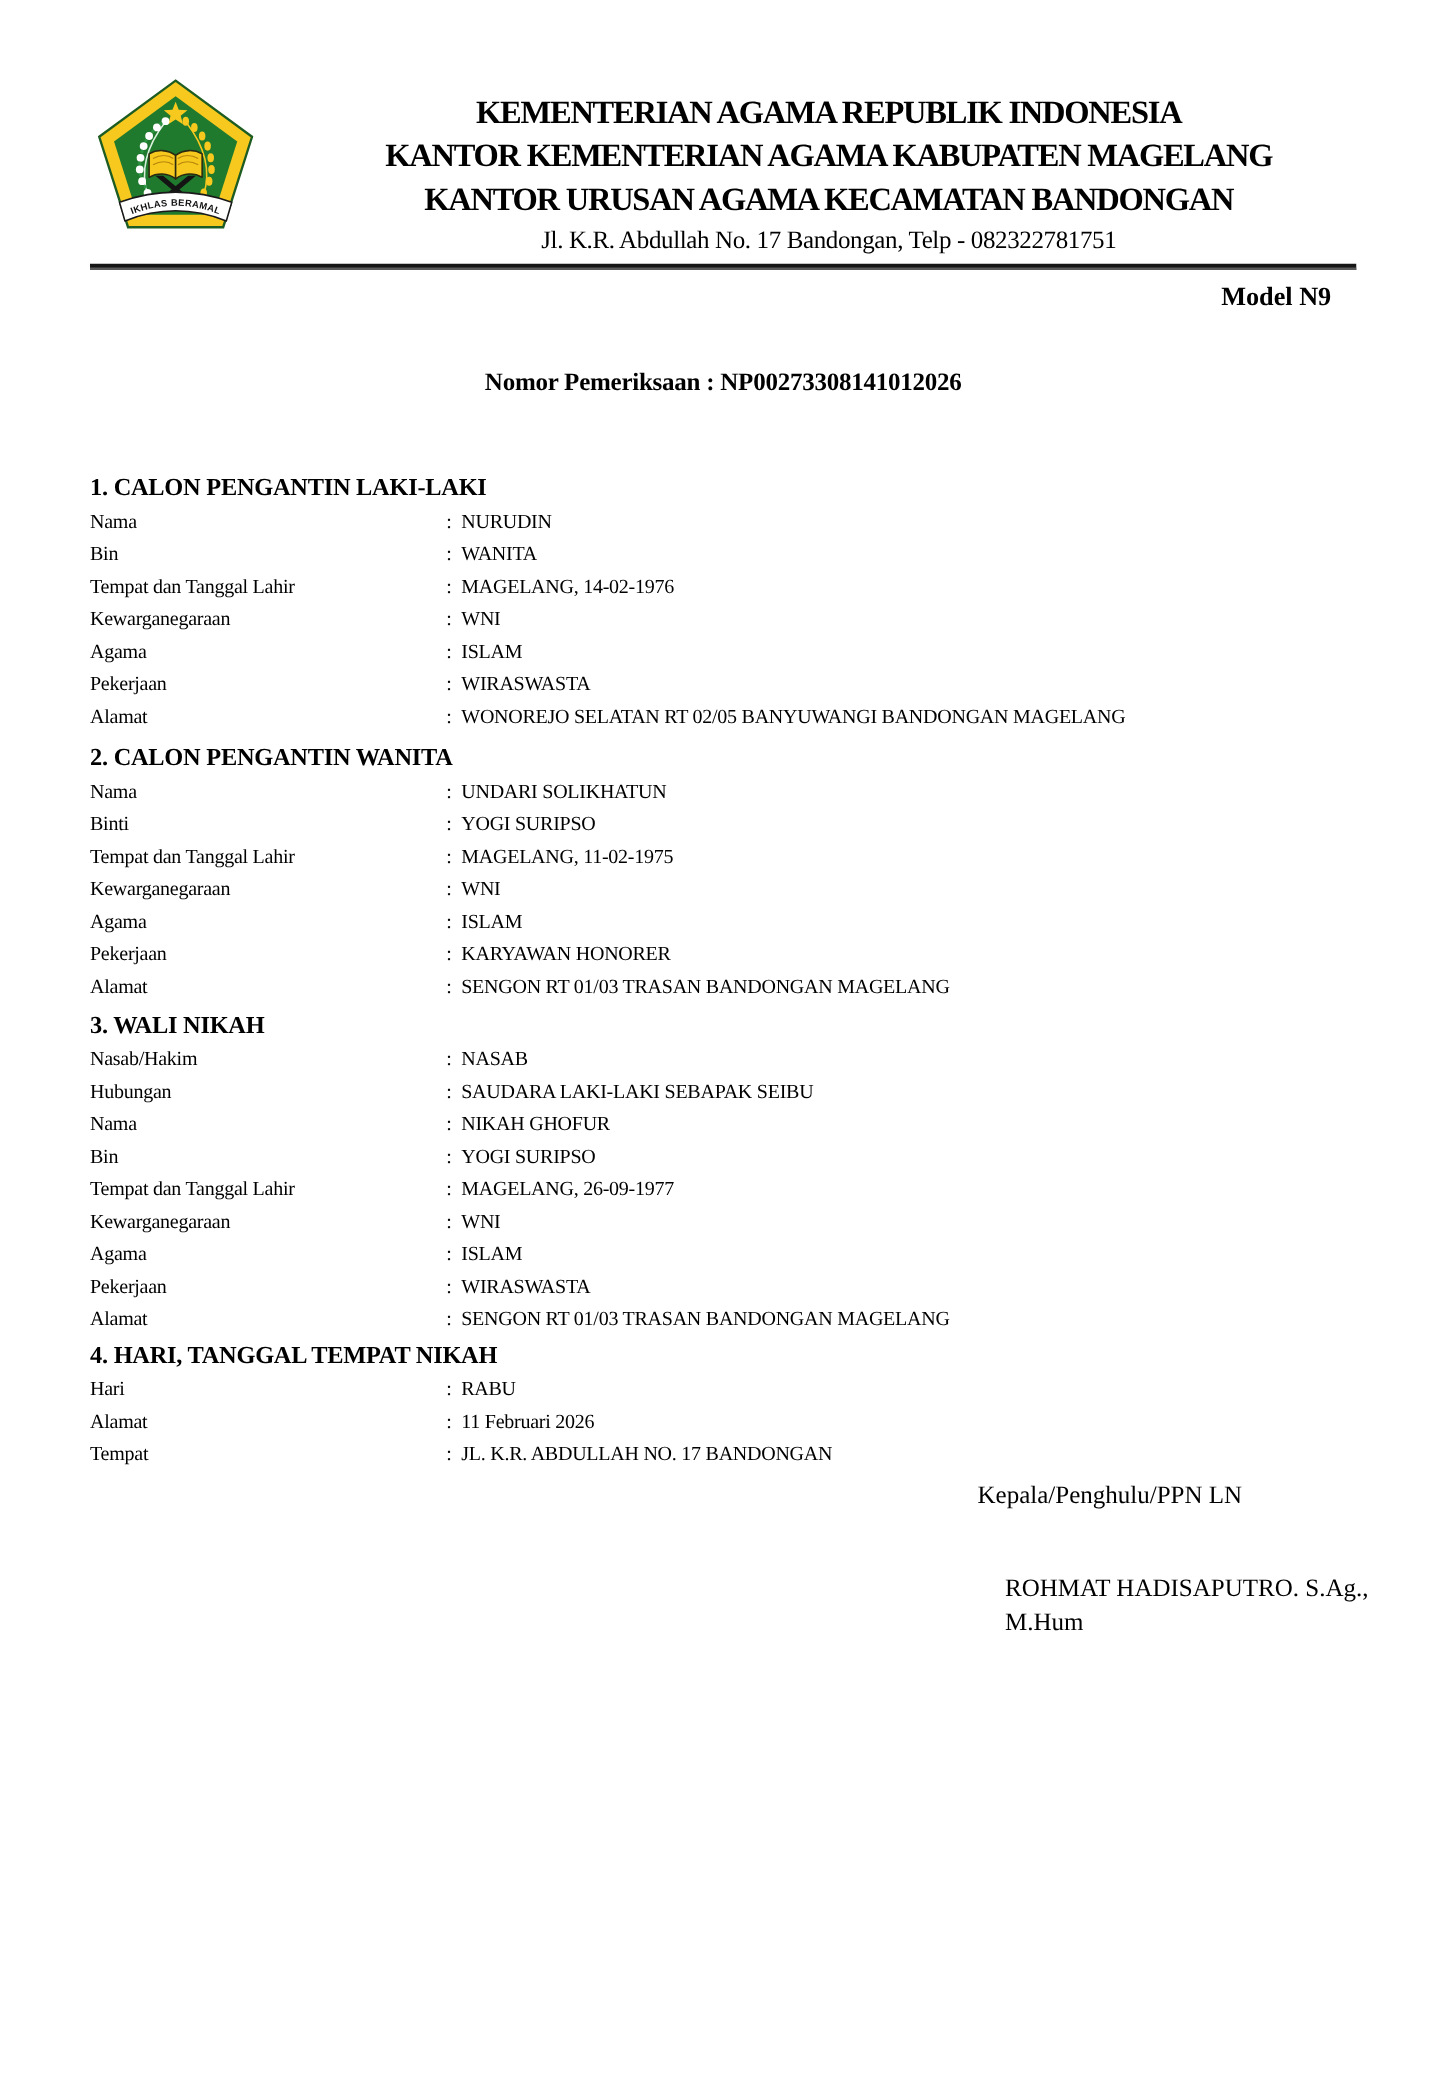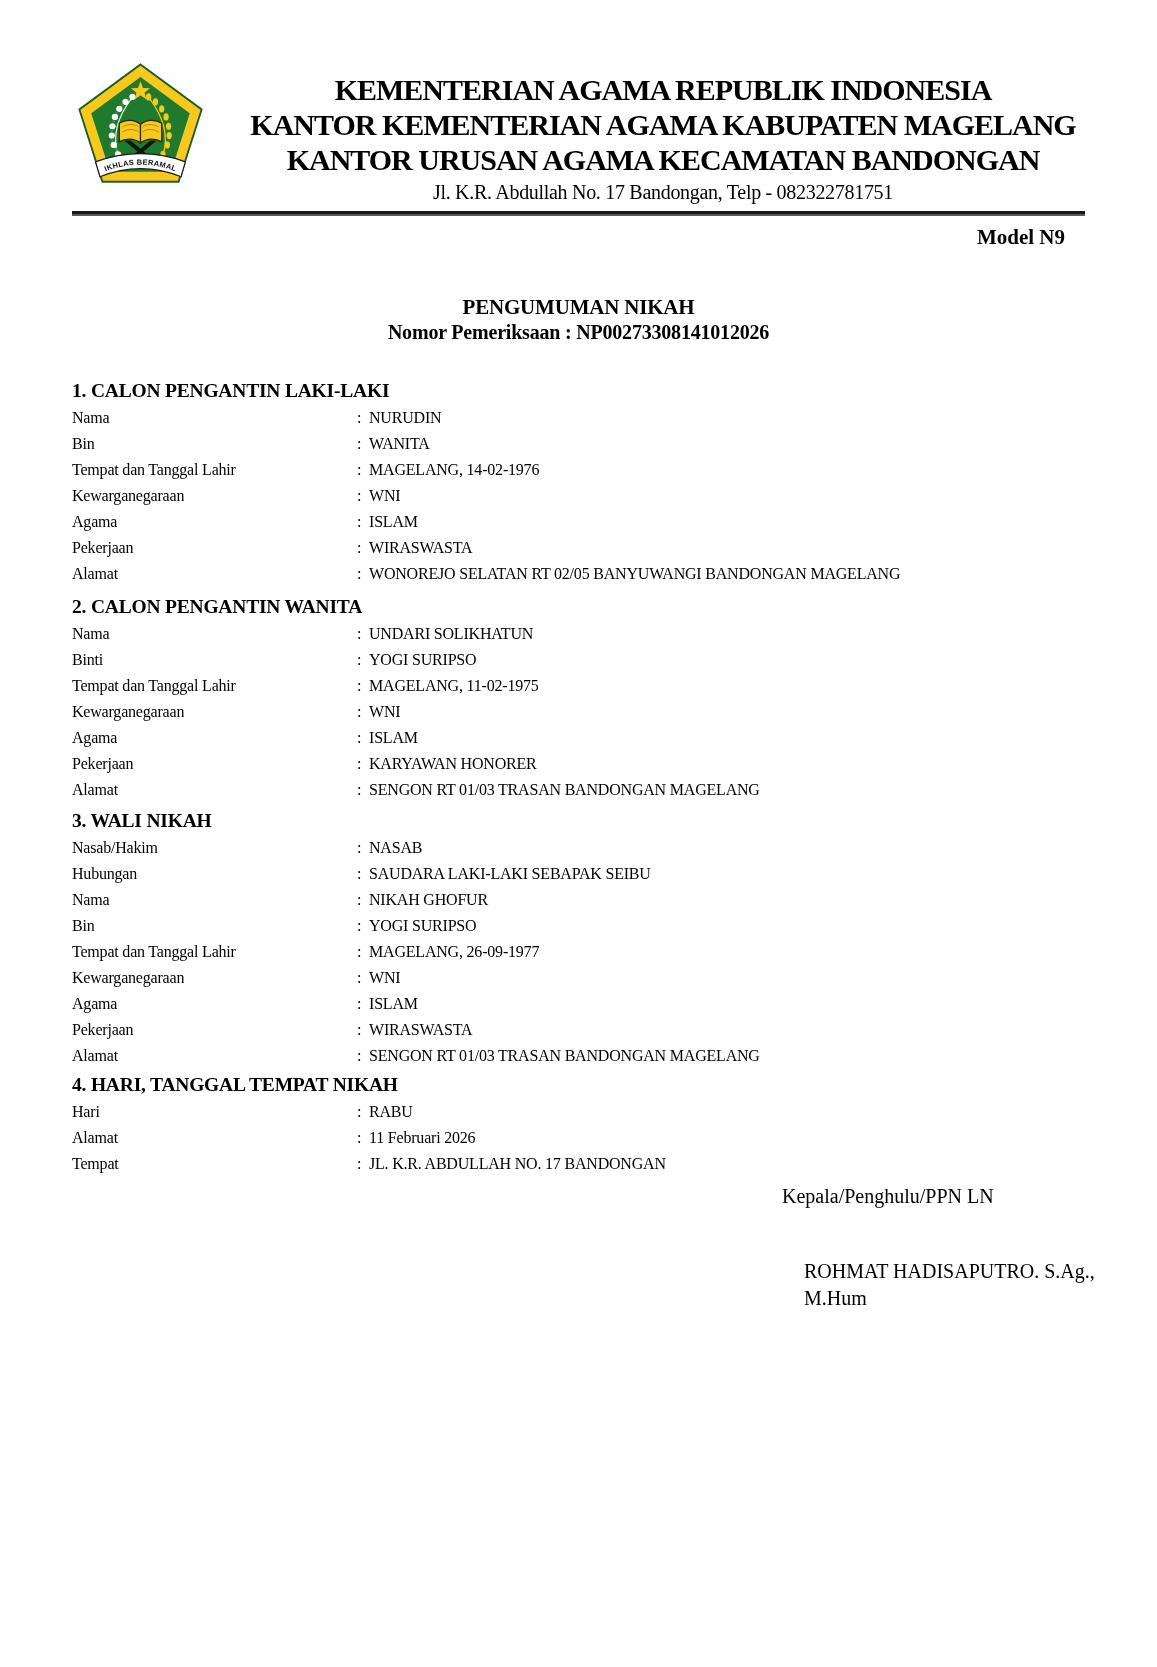--- a/index.html
+++ b/index.html
@@ -27,21 +27,21 @@
   }
   .head-text {
     position: absolute;
     left: 240px;
     top: 72px;
     width: 846px;
     text-align: center;
   }
   .hline {
     font-weight: bold;
-    font-size: 30px;
+    font-size: 26px;
     line-height: 35px;
     letter-spacing: -1px;
     white-space: nowrap;
   }
   .haddr {
     font-size: 20px;
     line-height: 24px;
     letter-spacing: -0.3px;
     margin-top: 3px;
     white-space: nowrap;
@@ -192,21 +192,20 @@
       <div class="hline">KANTOR URUSAN AGAMA KECAMATAN BANDONGAN</div>
       <div class="haddr">Jl. K.R. Abdullah No. 17 Bandongan, Telp - 082322781751</div>
     </div>
   </div>
 
   <div class="sep"></div>
 
   <div class="model">Model N9</div>
 
   <div class="title-block">
-    <div class="title1">PENGUMUMAN NIKAH</div>
     <div class="title2">Nomor Pemeriksaan : NP00273308141012026</div>
   </div>
 
   <div class="sec sec-1">
     <div class="sec-h">1. CALON PENGANTIN LAKI-LAKI</div>
     <div class="row">
         <span class="lbl">Nama</span>
         <span class="colon">:</span>
         <span class="val">NURUDIN</span>
       </div>

